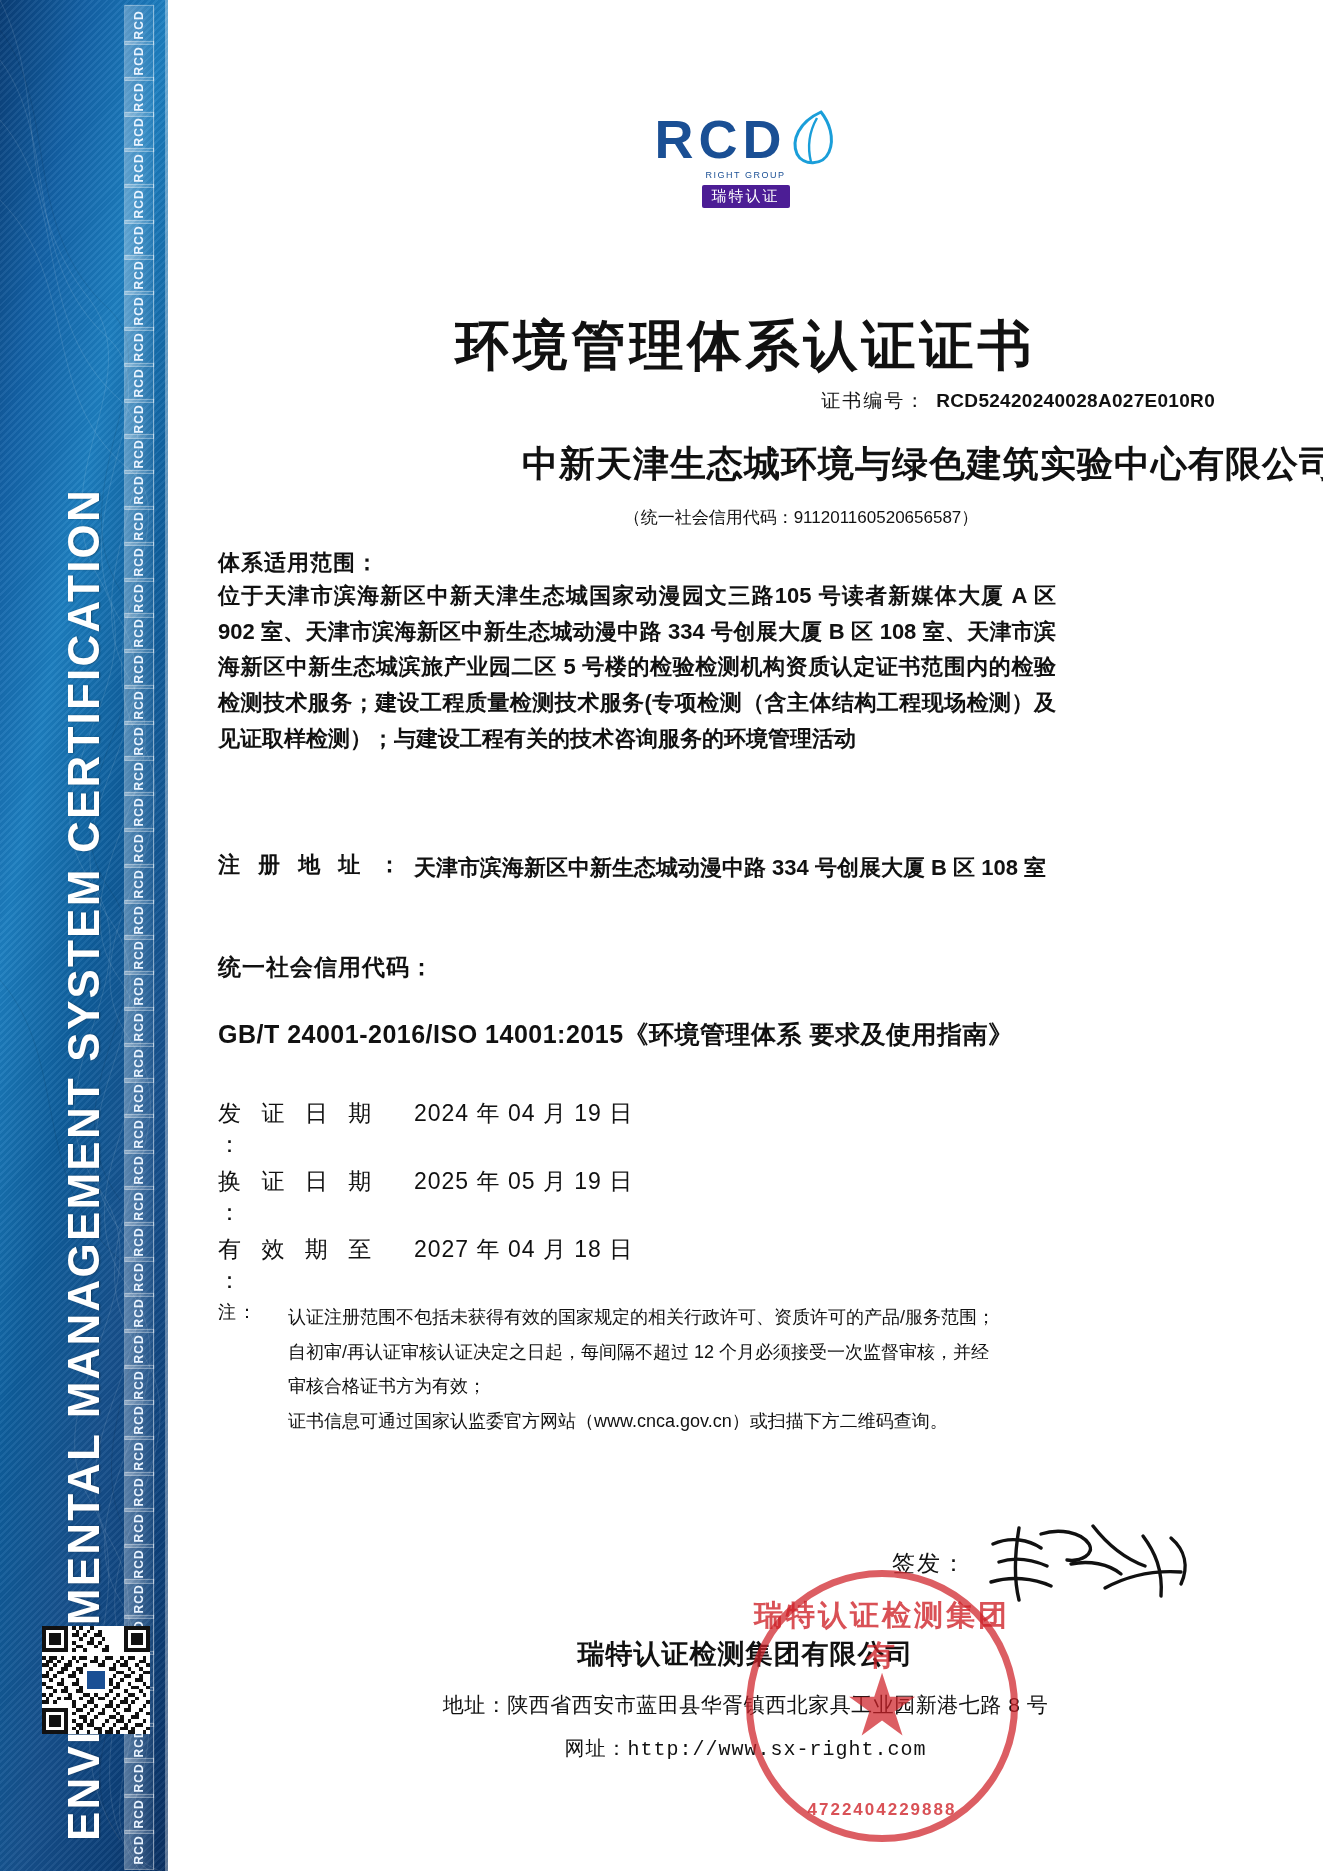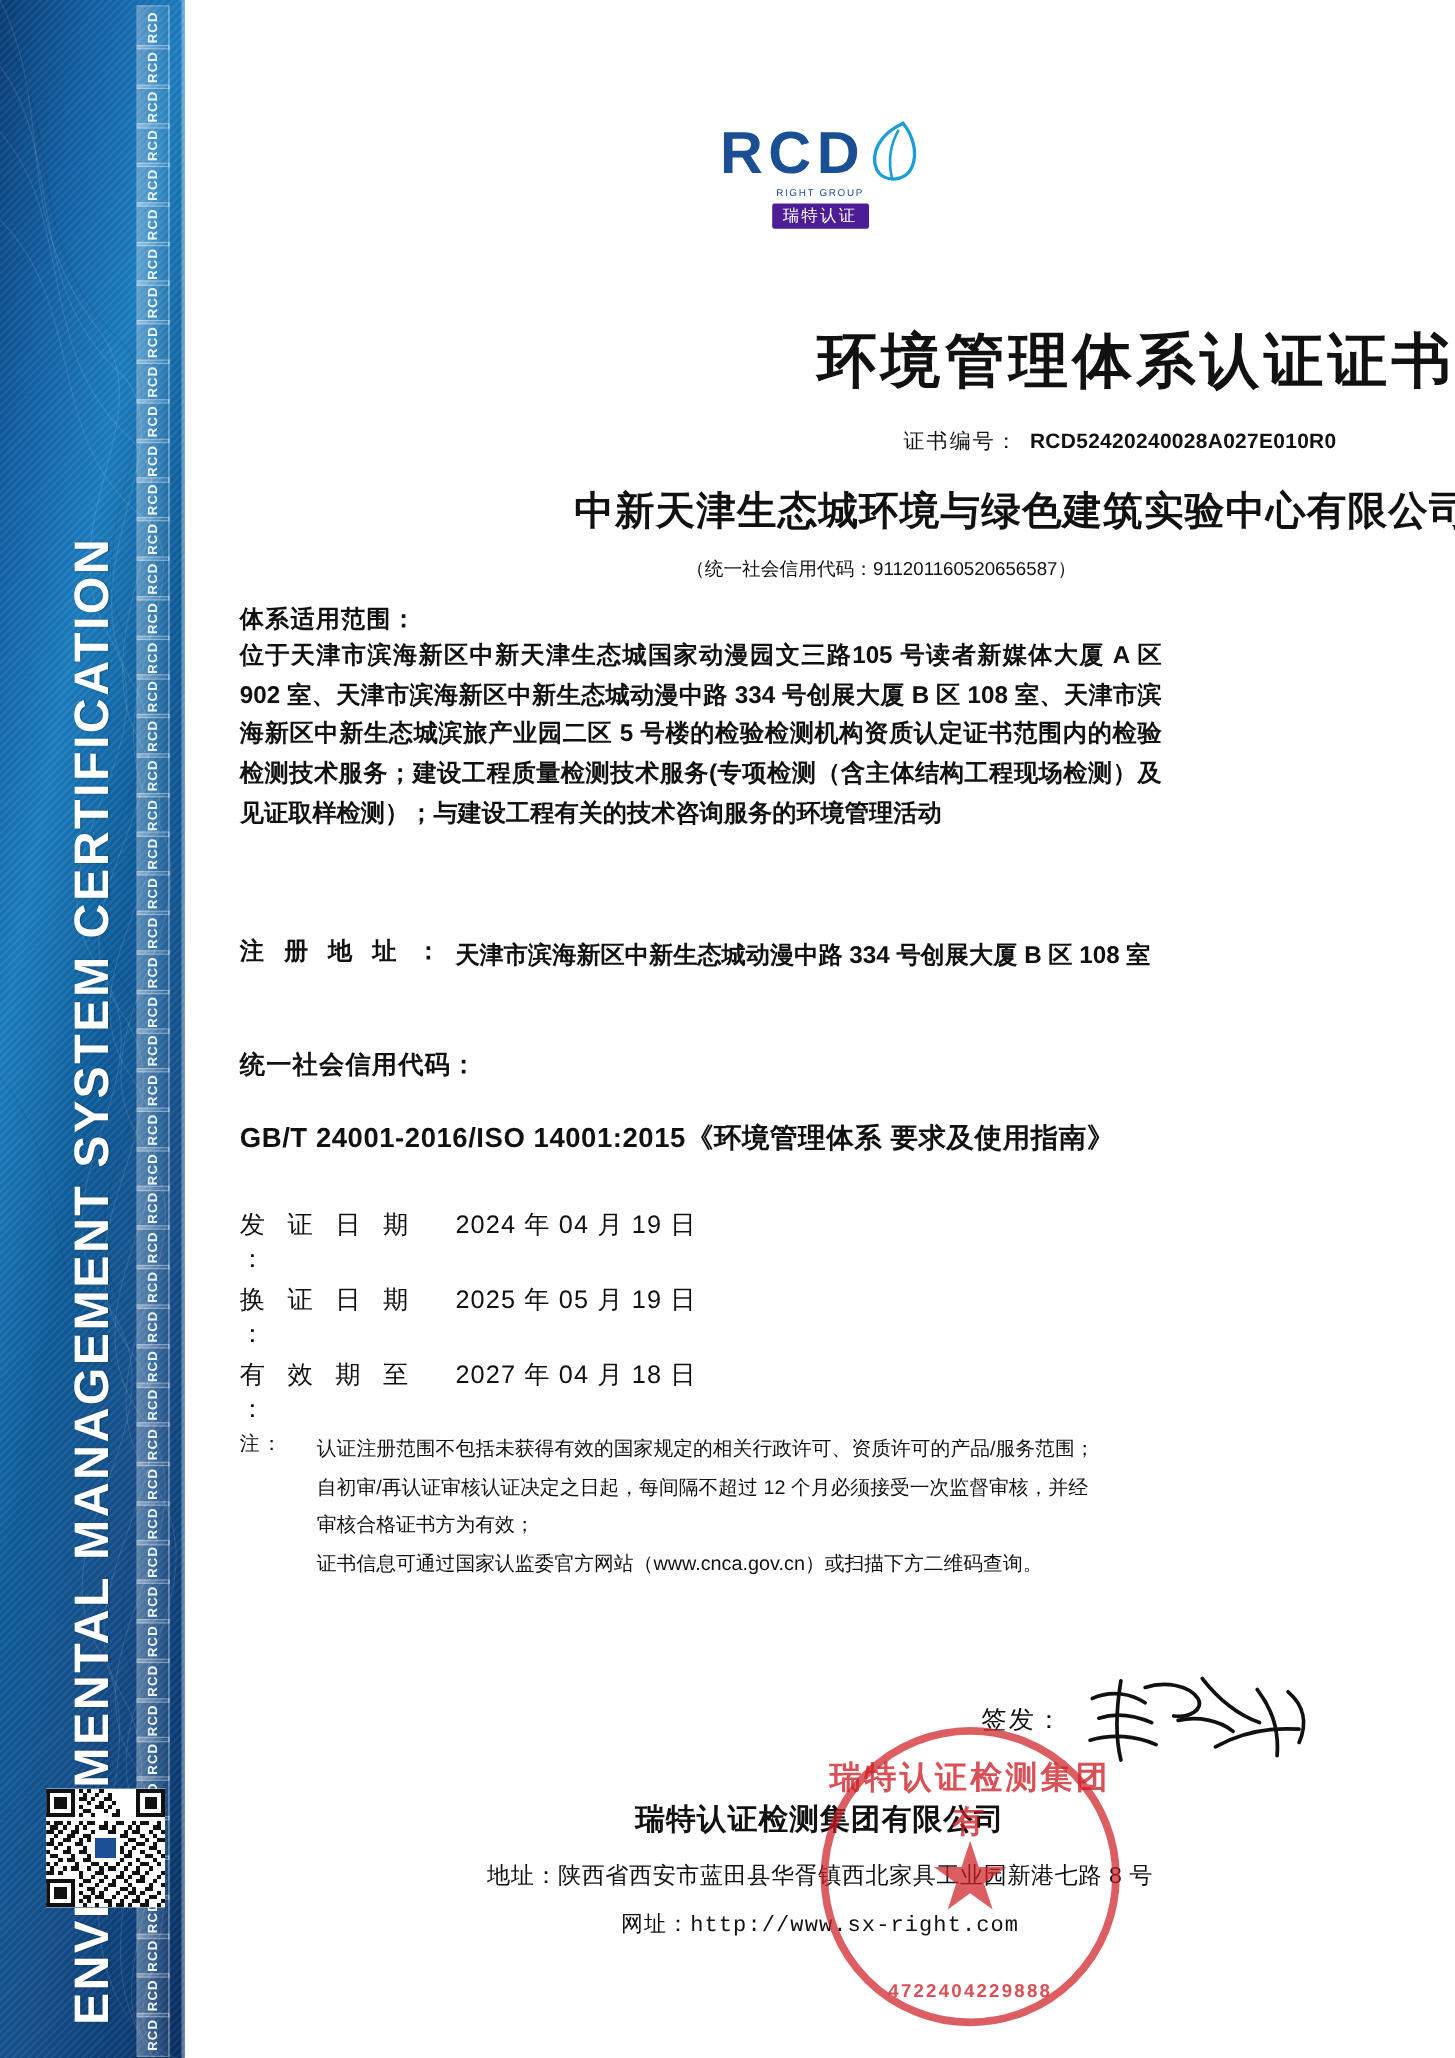--- a/index.html
+++ b/index.html
@@ -145,24 +145,24 @@
     font-family: "Liberation Sans", sans-serif;
     font-size: 15px;
     letter-spacing: 2px;
     padding: 2px 10px;
     border-radius: 2px;
   }
 
   
   .doc-title {
     position: absolute;
-    top: 292px;
+    top: 310px;
     left: 0;
     width: 1155px;
-    text-align: right;
+    text-align: center;
     font-family: "Liberation Sans", sans-serif;
     font-weight: bold;
     font-size: 54px;
     letter-spacing: 4px;
     color: #111;
   }
 
   .cert-no {
     position: absolute;
     top: 388px;

